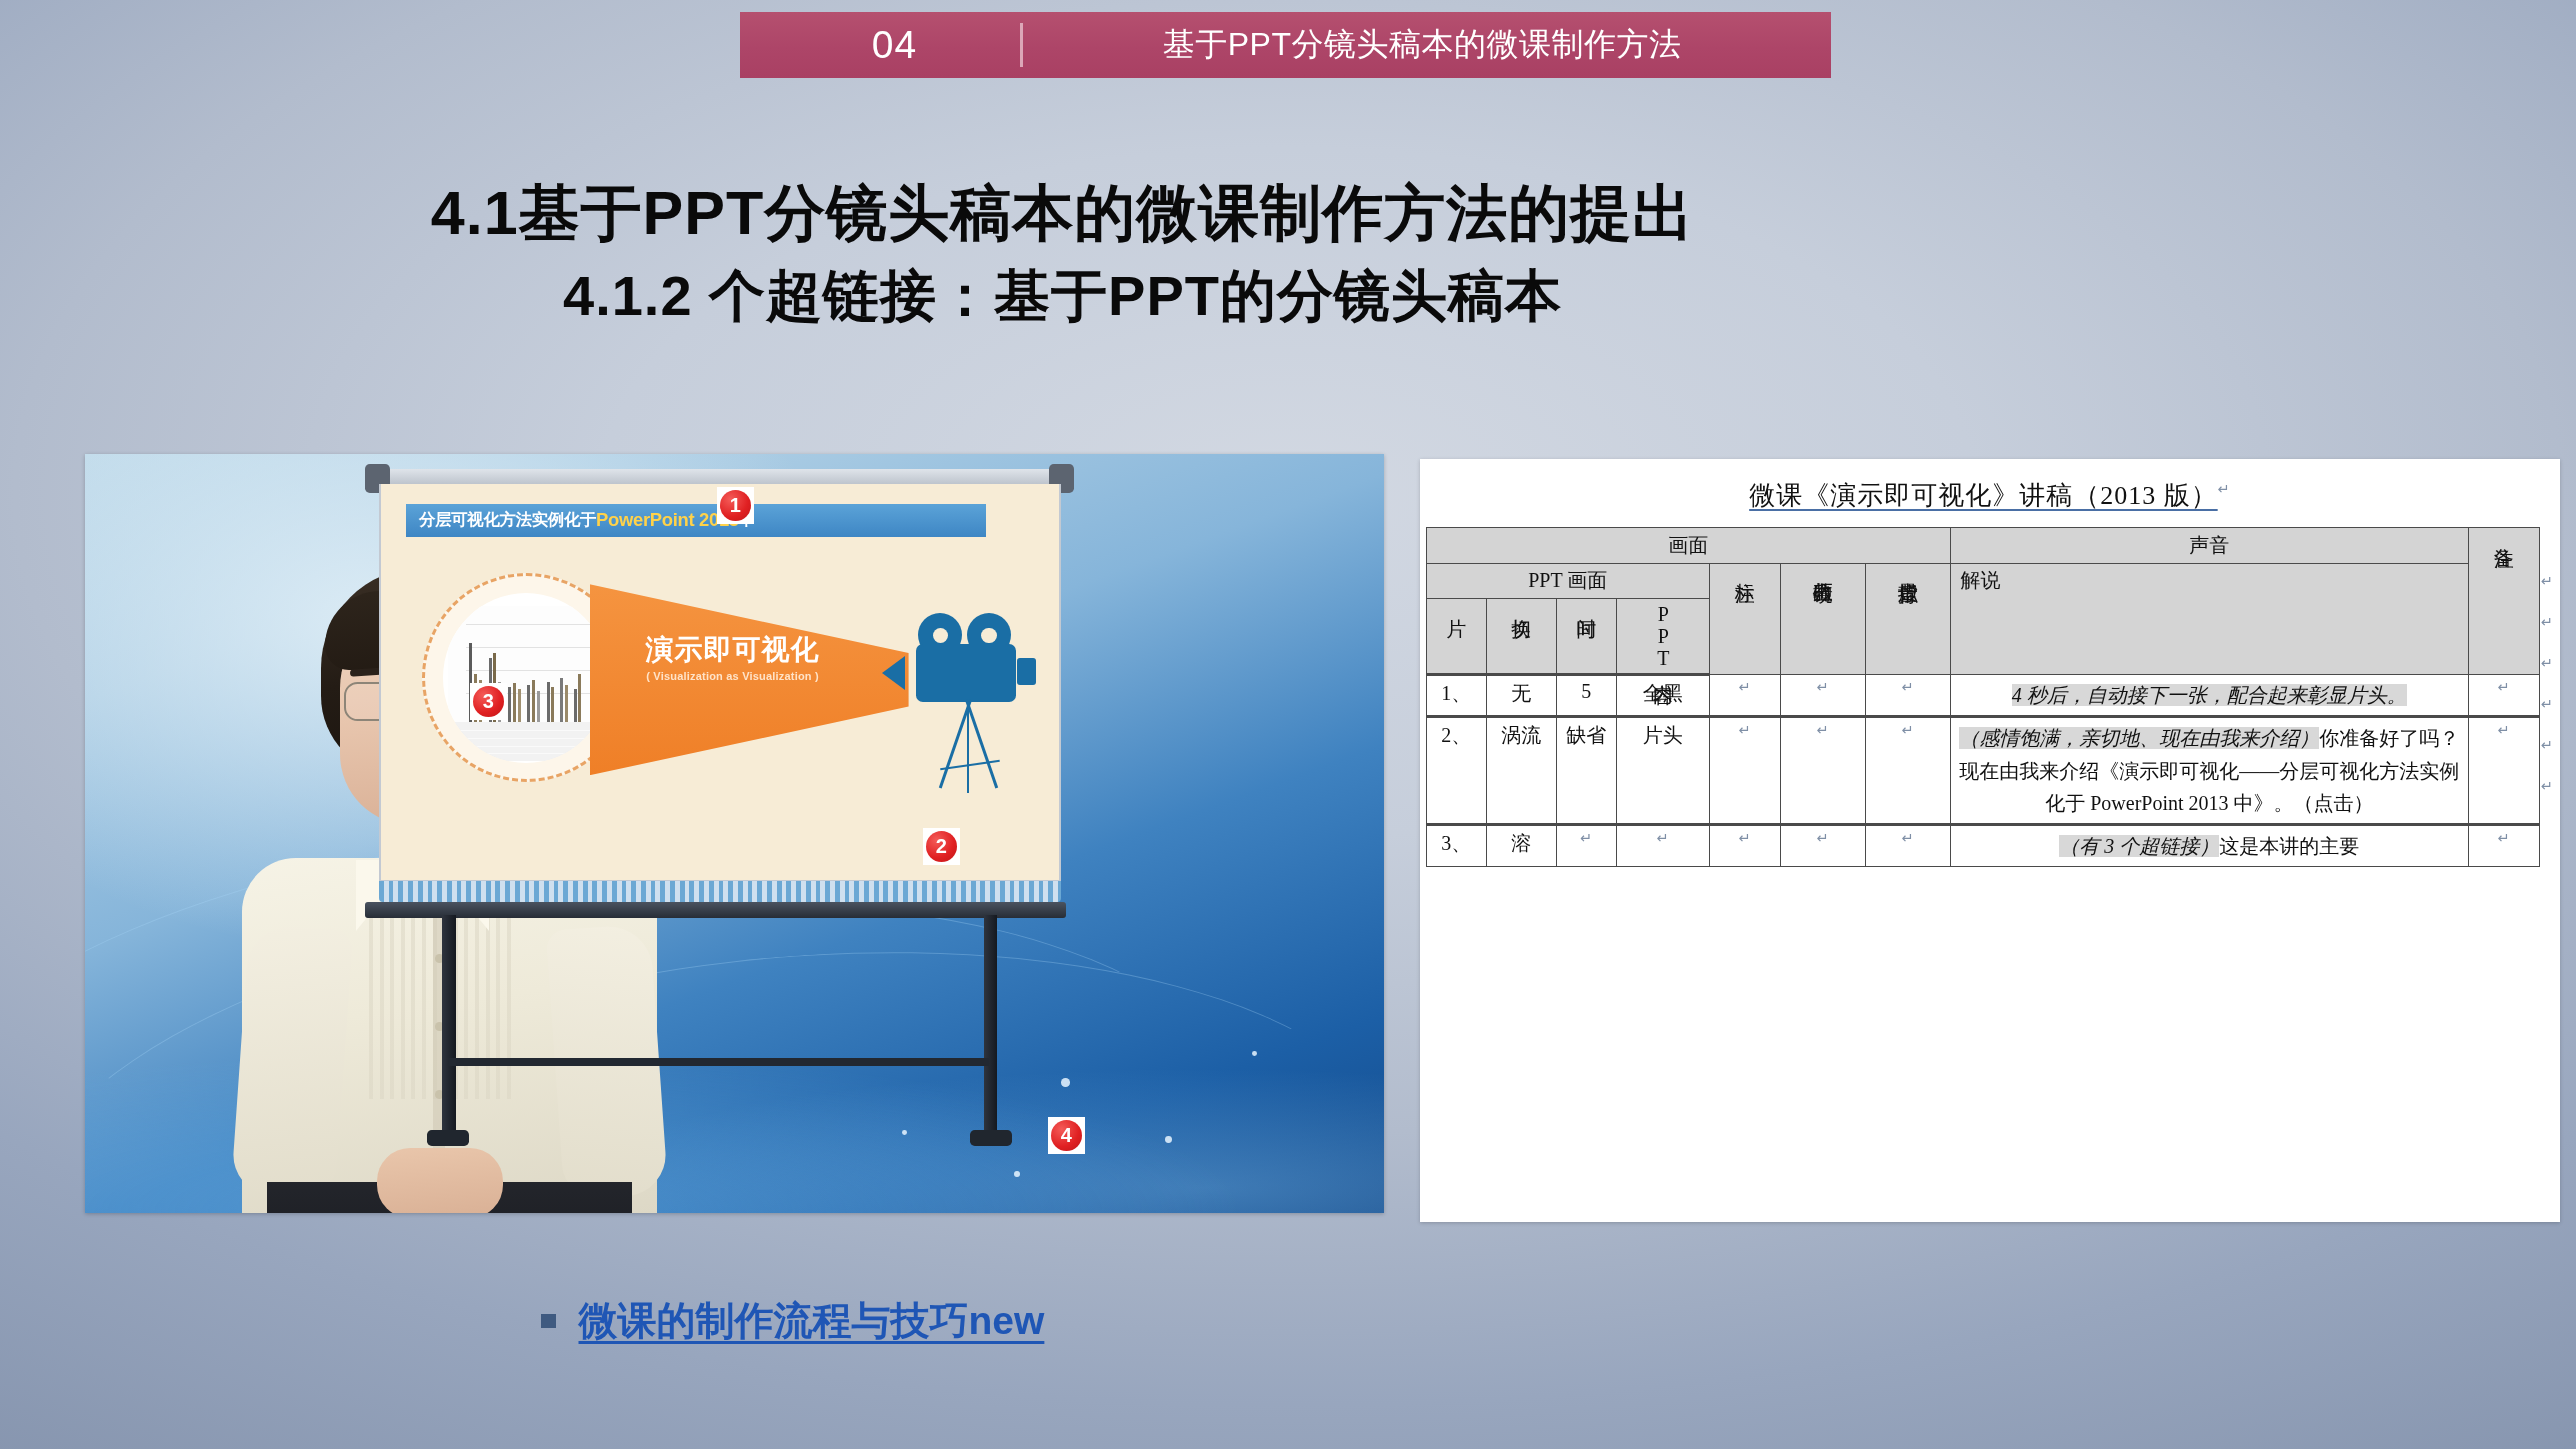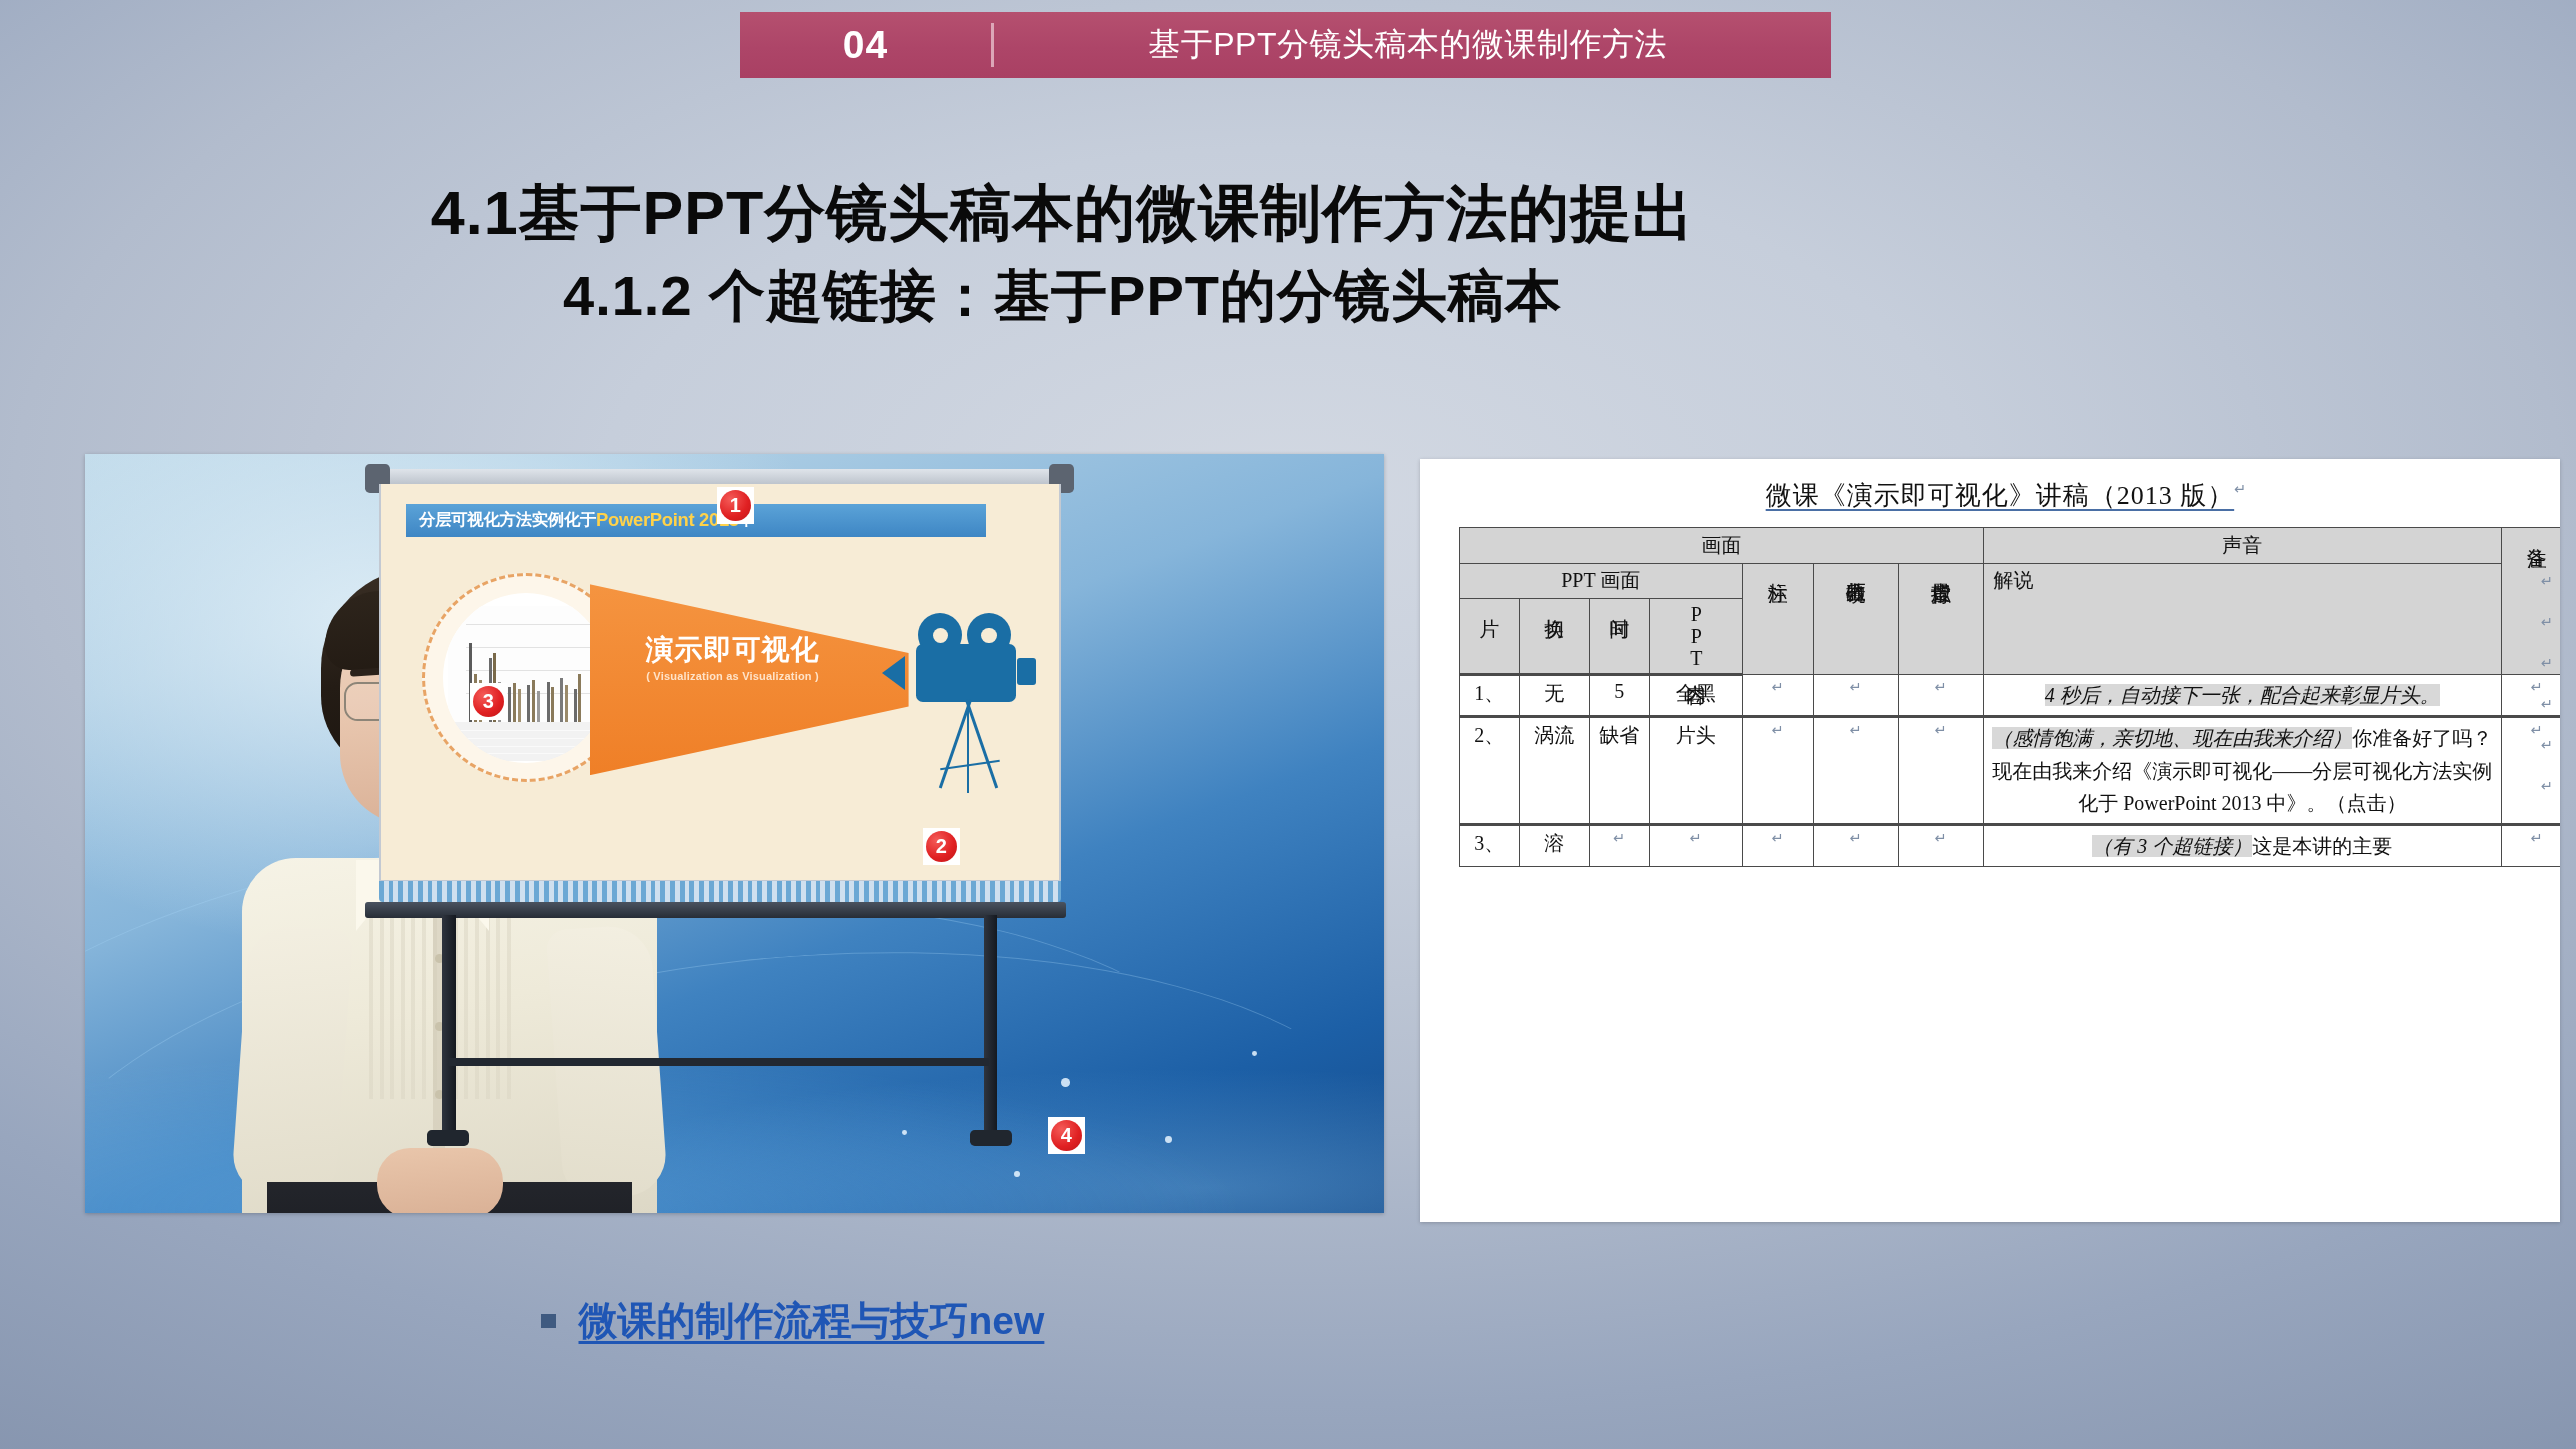--- a/index.html
+++ b/index.html
@@ -12,21 +12,21 @@
   }
 
   
   .banner {
     position:absolute; left:740px; top:11.6px; width:1091px; height:66px;
     background:linear-gradient(180deg,#b5506f 0%,#ad4568 55%,#a94063 100%);
     display:flex; align-items:center;
   }
   .banner-num {
     width:251px; text-align:center; color:#ffffff;
-    font-size:39px; font-weight:700; letter-spacing:1px;
+    font-size:39px; font-weight:400; letter-spacing:1px;margin-left:29px;
   }
   .banner-div { width:2.9px; height:44px; background:#e4b7c6; opacity:.85; }
   .banner-title {
     flex:1; color:#ffffff; font-size:32px; font-weight:400;
     text-align:center; padding-right:9.7px; letter-spacing:0.5px;
   }
 
   
   .title-wrap { position:absolute; left:0; top:179px; width:2125px; }
   .title-l1 {
@@ -203,21 +203,21 @@
   .m1 { left:632px; top:33px; }
   .m2 { left:838px; top:374px; }
   .m3 { left:385px; top:229px; }
   .m4 { left:1048px; top:1117px; }
 
   
   .doc {
     position:absolute; left:1420px; top:459px; width:1140px; height:763px;
     background:#ffffff; overflow:hidden;
     box-shadow:0 1px 3.9px rgba(0,0,0,.2);
-    font-family:"Liberation Serif", serif; color:#111;padding-left:33px;
+    font-family:"Liberation Serif", serif; color:#111;
   }
   .doc-title {
     text-align:center; font-size:26px; margin-top:19.3px; letter-spacing:1px;
   }
   .doc-title u { text-decoration-color:#4a6fa5; text-underline-offset:4.8px; }
   .pilcrow { color:#7f8fa6; font-size:14.5px; font-family:"DejaVu Sans", sans-serif; vertical-align:super; }
   .doc-note { font-size:21px; margin:27px 0 0 13.5px; letter-spacing:0; }
   .doc-note b { font-weight:bold; }
 
   table.script { border-collapse:collapse; width:1113px; margin:13.5px 0 0 5.8px; table-layout:fixed; }

